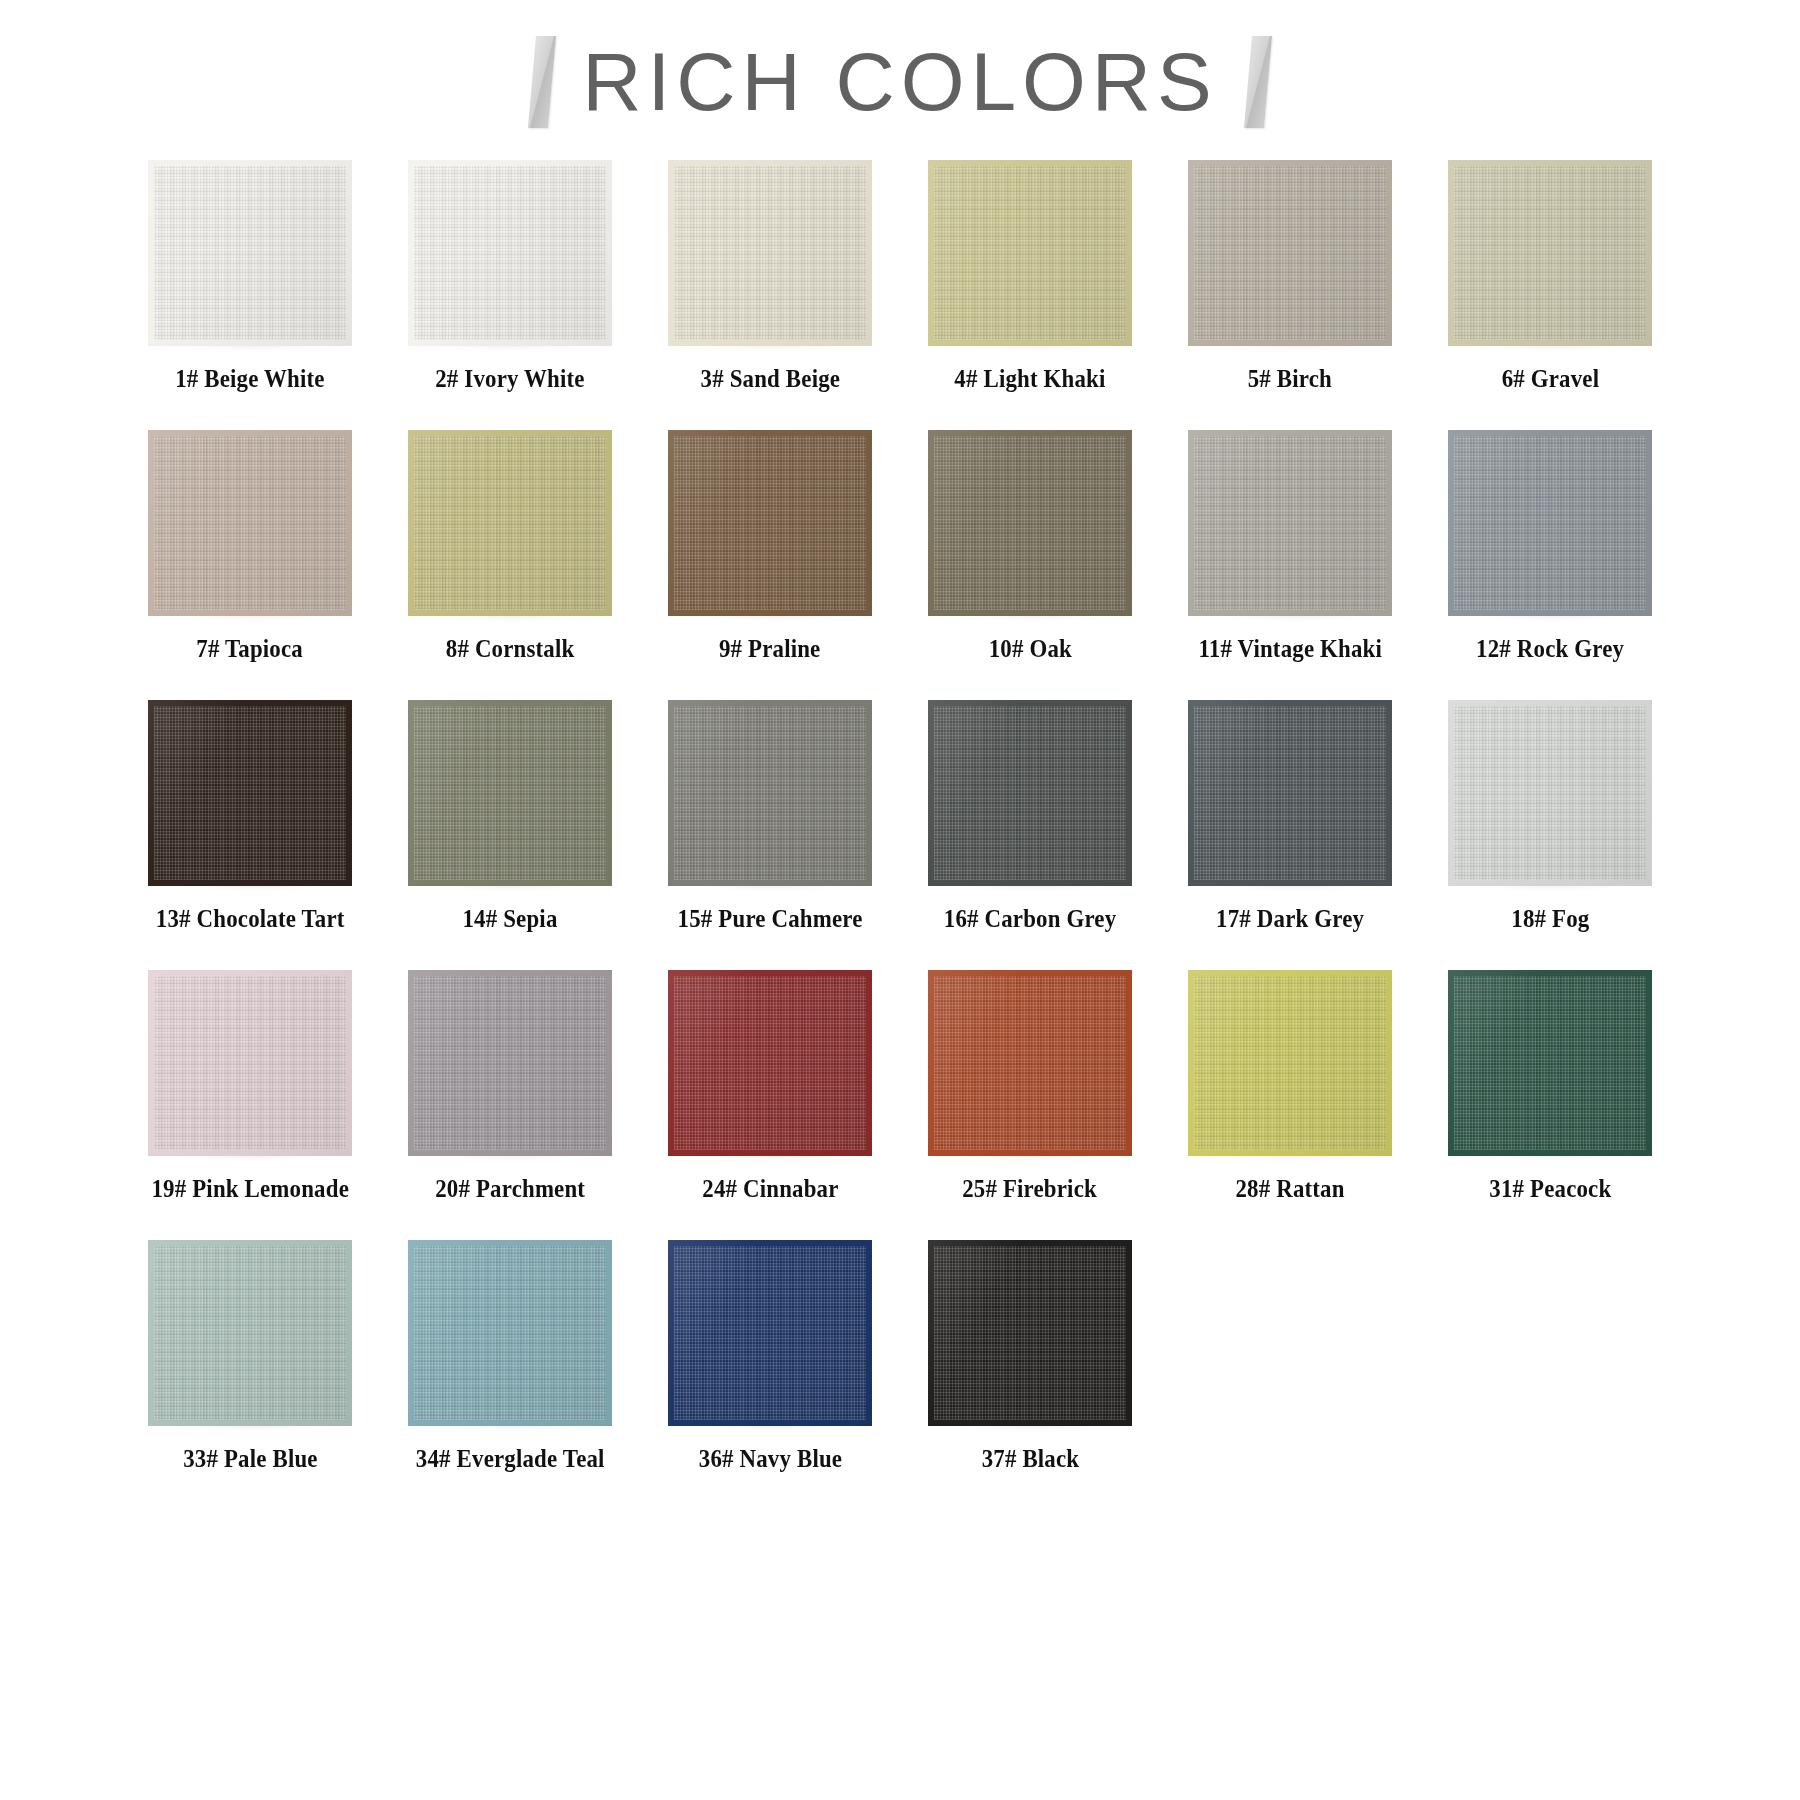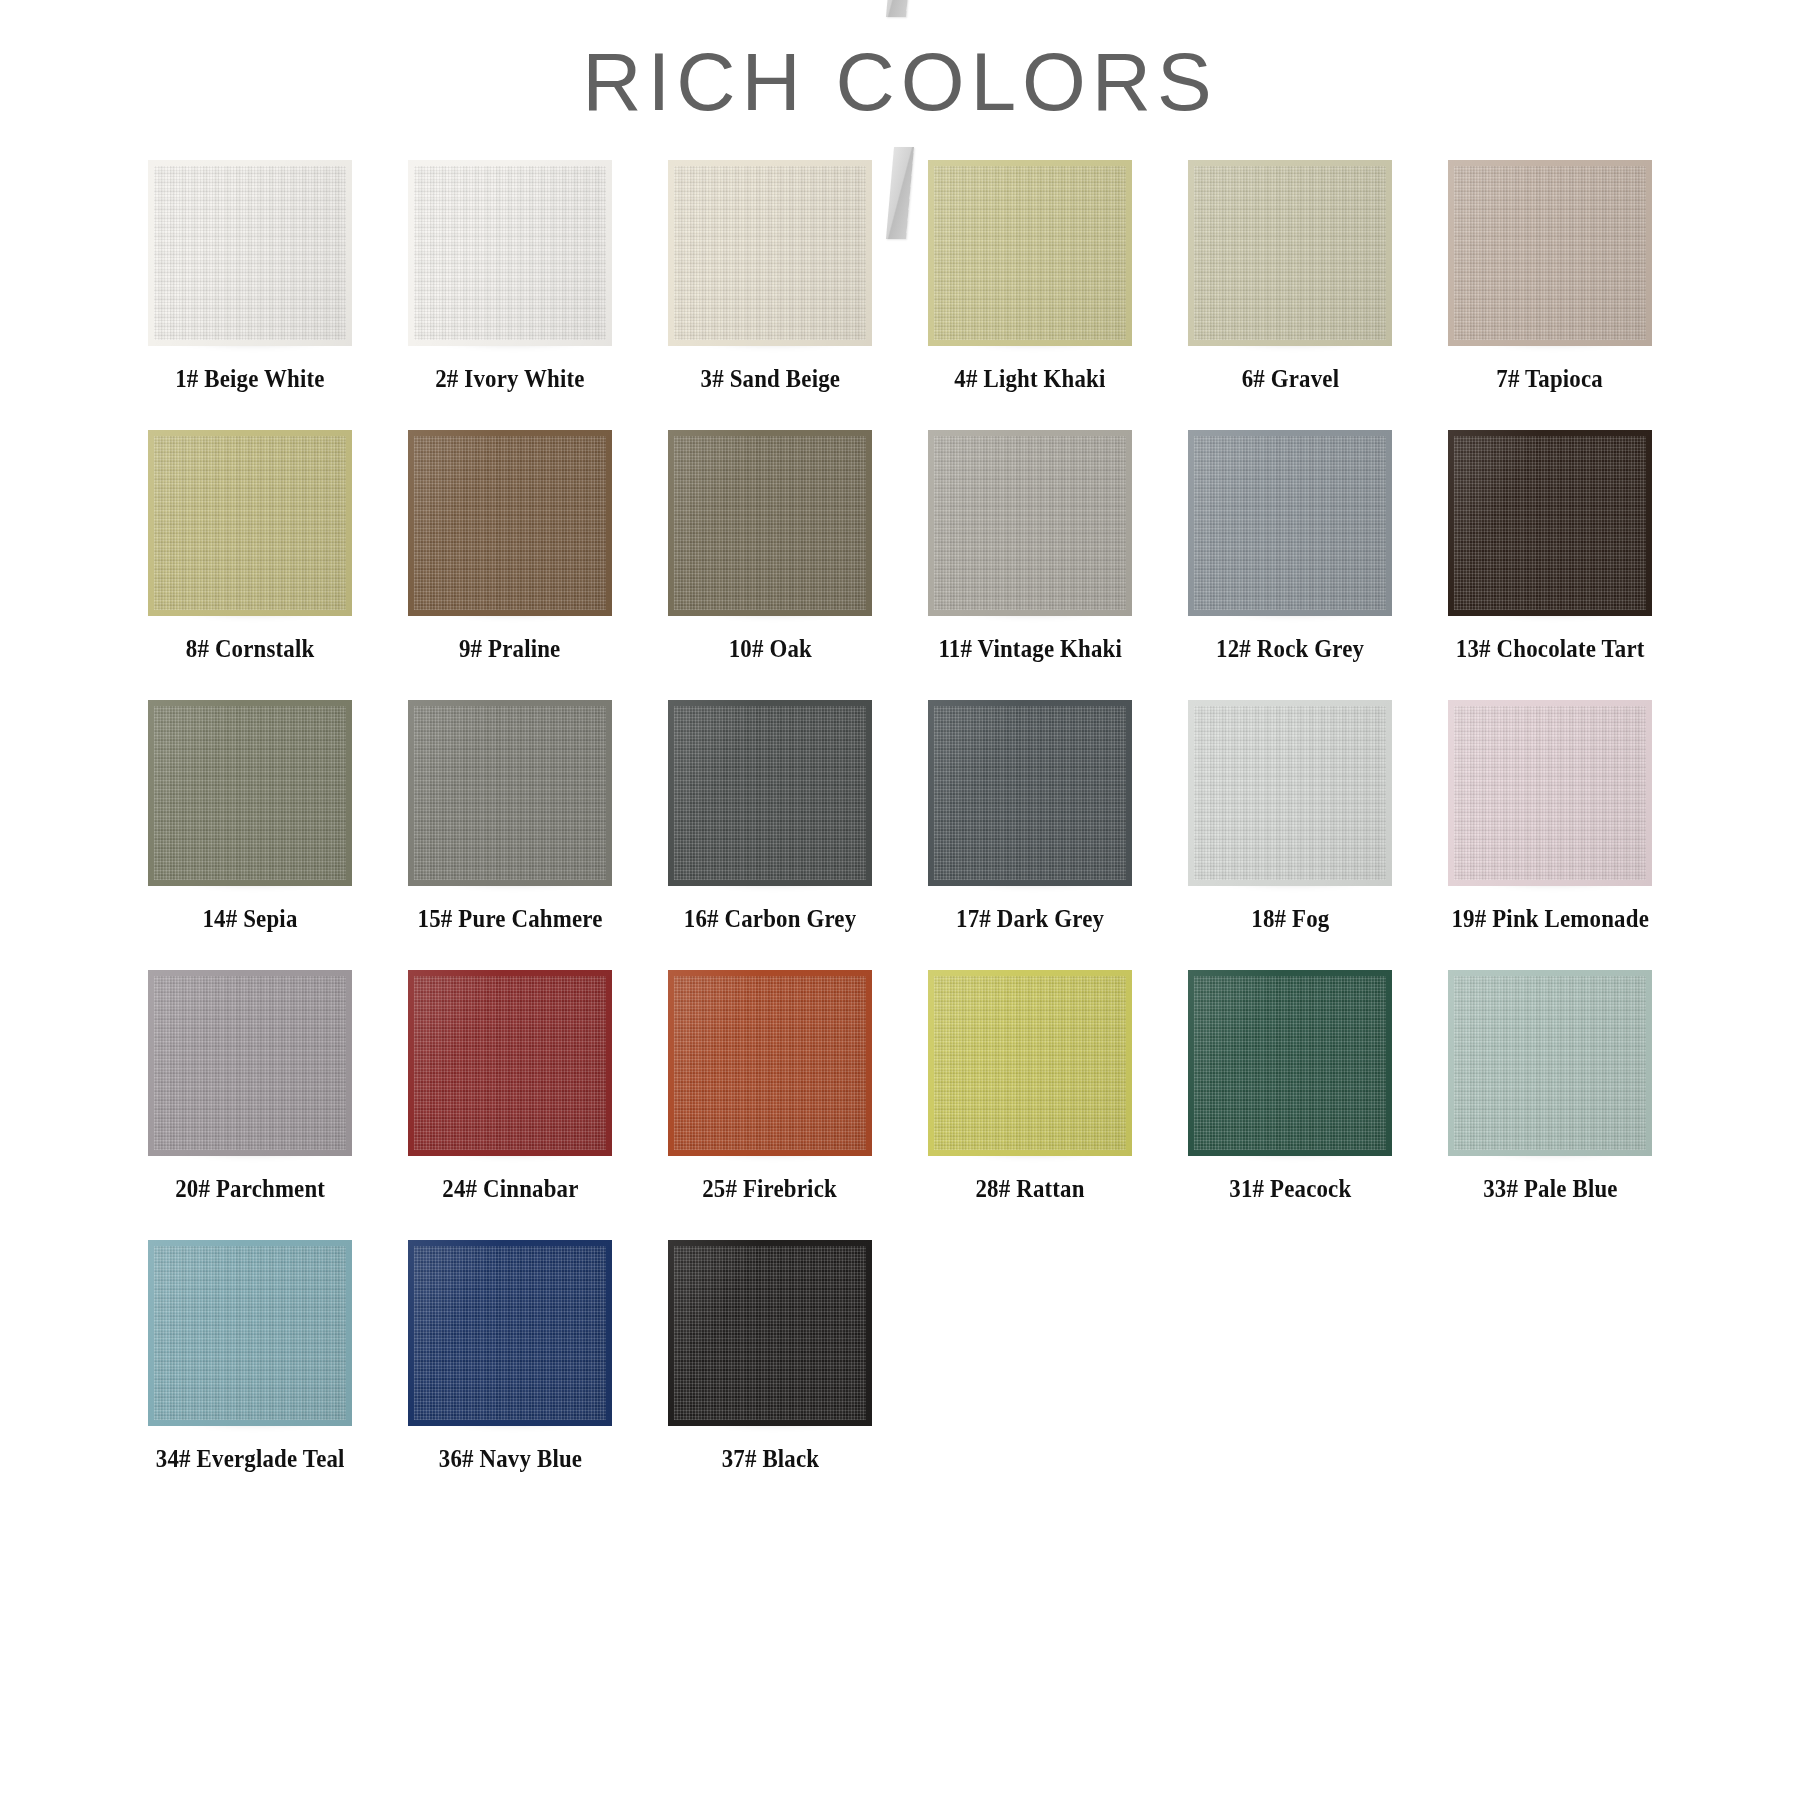--- a/index.html
+++ b/index.html
@@ -25,21 +25,20 @@
   
   .header {
     position: relative;
     height: 150px;
     display: flex;
     align-items: center;
     justify-content: center;
     gap: 24px;
     padding-top: 14px;
     box-sizing: border-box;
-    flex-direction: column;
   }
   .title-bar {
     width: 20px;
     height: 92px;
     background: linear-gradient(100deg, #e3e3e3 0%, #d2d2d2 48%, #bdbdbd 52%, #cfcfcf 100%);
     transform: skewX(-5deg);
     flex: 0 0 auto;
   }
   .title-bar.left { box-shadow: 1px 1px 2px rgba(0,0,0,0.10); }
   .title-bar.right { box-shadow: 1px 1px 2px rgba(0,0,0,0.10); }
@@ -185,20 +184,27 @@
       <div class="cell">
         <div class="swatch-wrap">
           <div class="swatch-shadow"></div>
           <div class="swatch" style="background-color: rgb(205, 201, 147);"></div>
         </div>
         <div class="swatch-label">4# Light Khaki</div>
       </div>
       <div class="cell">
         <div class="swatch-wrap">
           <div class="swatch-shadow"></div>
+          <div class="swatch" style="background-color: rgb(184, 176, 163);"></div>
+        </div>
+        <div class="swatch-label">5# Birch</div>
+      </div>
+      <div class="cell">
+        <div class="swatch-wrap">
+          <div class="swatch-shadow"></div>
           <div class="swatch" style="background-color: rgb(204, 201, 173);"></div>
         </div>
         <div class="swatch-label">6# Gravel</div>
       </div>
       <div class="cell">
         <div class="swatch-wrap">
           <div class="swatch-shadow"></div>
           <div class="swatch" style="background-color: rgb(195, 179, 166);"></div>
         </div>
         <div class="swatch-label">7# Tapioca</div>

